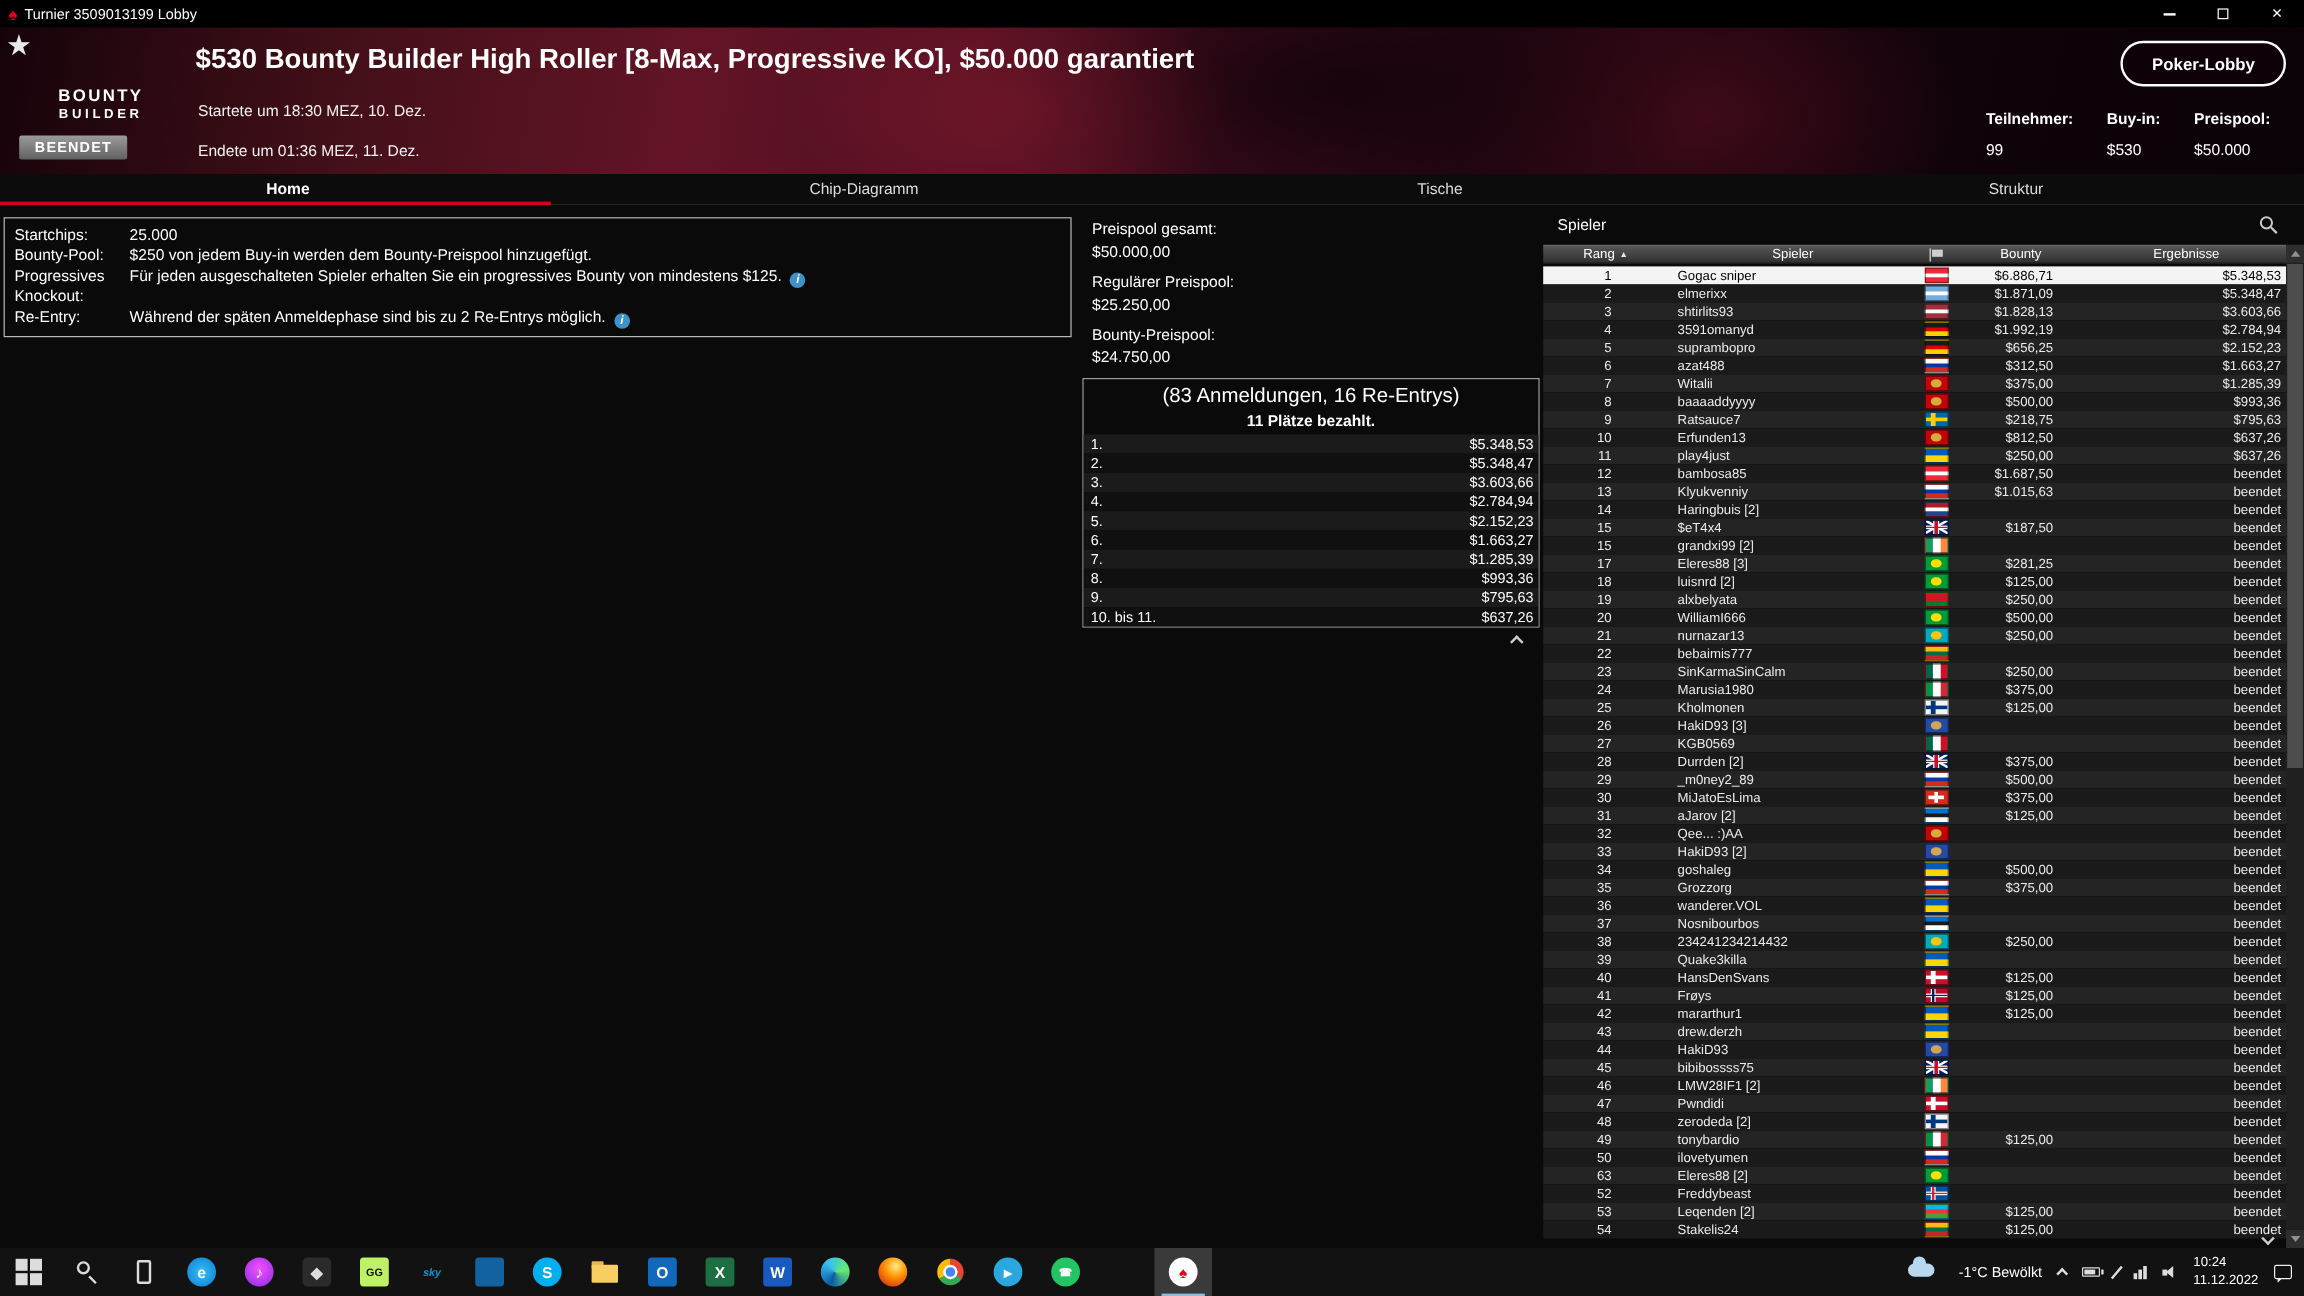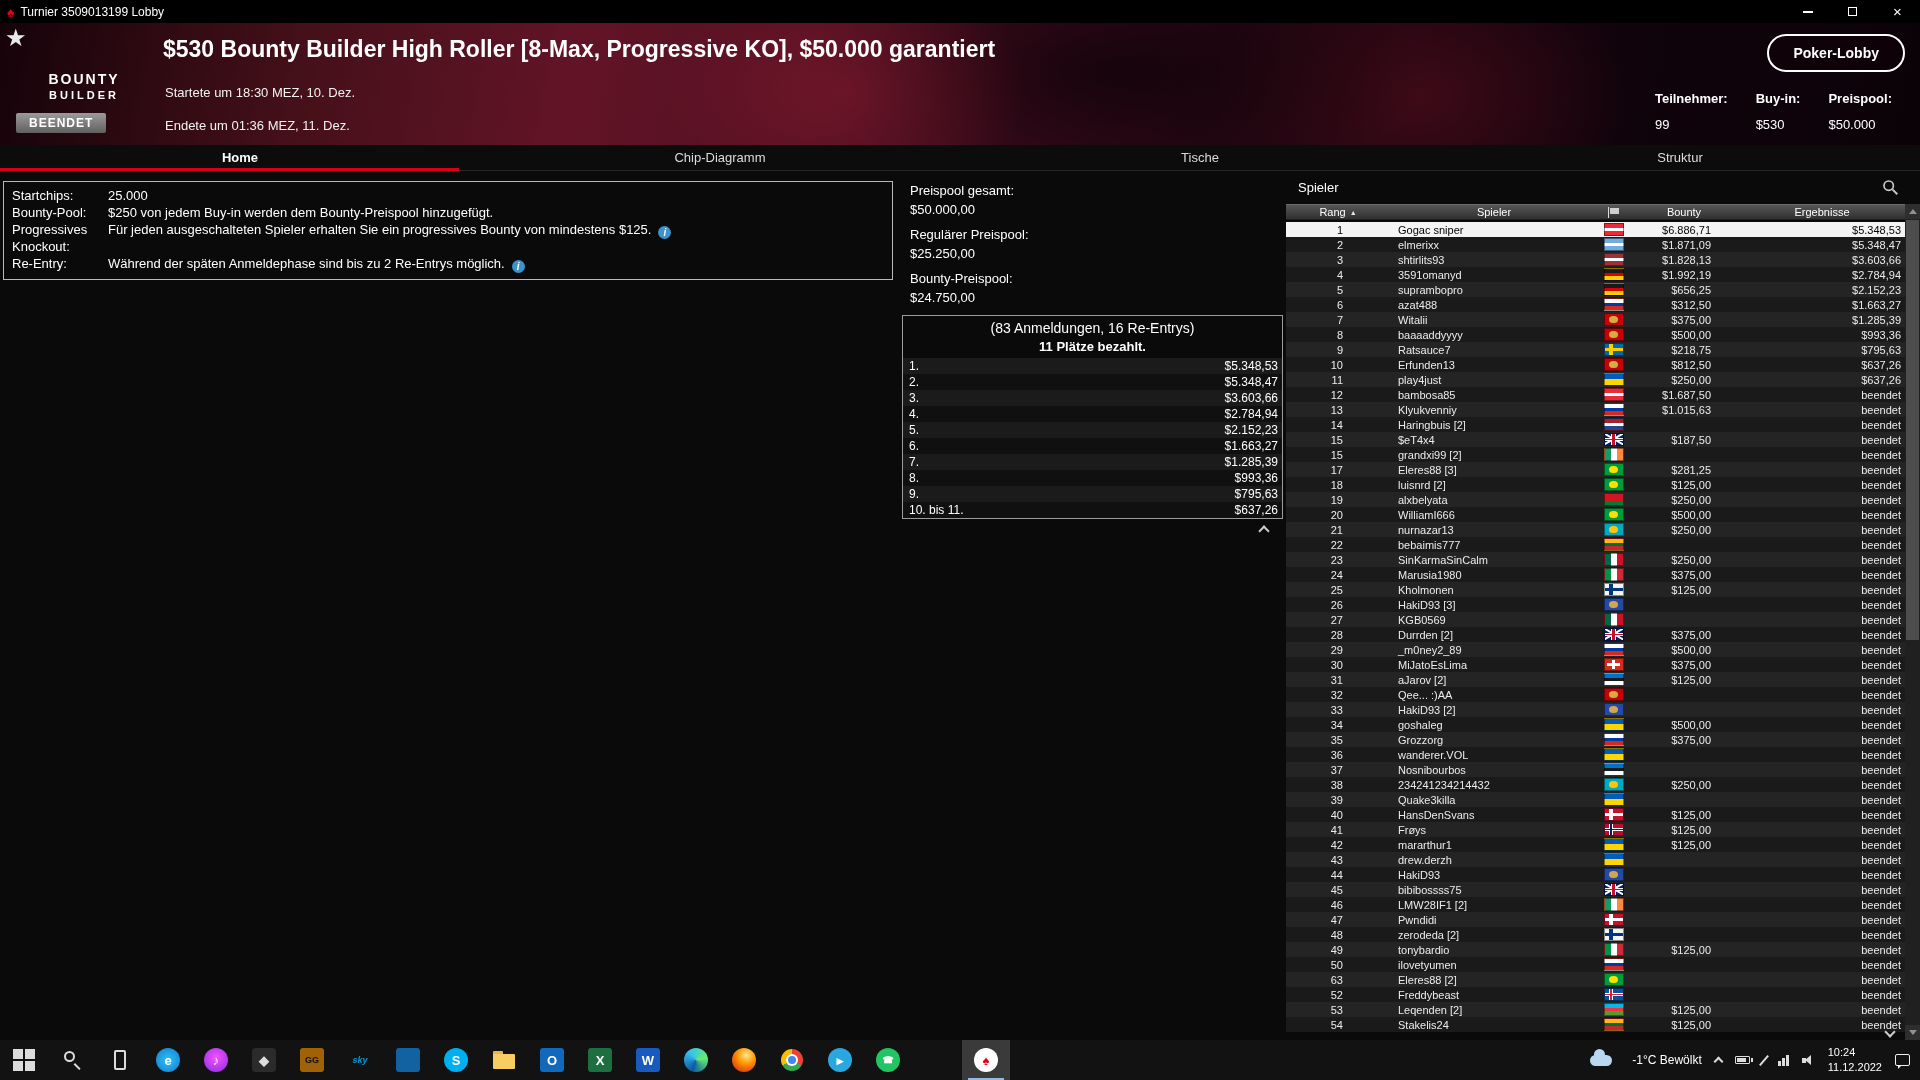--- a/index.html
+++ b/index.html
@@ -55,21 +55,21 @@
   .info-icon{display:inline-flex;width:13px;height:13px;border-radius:50%;background:#3d93c9;color:#fff;font-size:10px;
     font-weight:bold;font-style:italic;align-items:center;justify-content:center;margin-left:7px;vertical-align:-2px;}
 
   
   .prize-panel{position:absolute;left:902px;top:0;width:384px;height:100%;}
   #pools{padding:12px 0 0 8px;}
   .pool{margin-bottom:9px;}
   .pool-label{color:#fff;font-size:13px;line-height:16px;}
   .pool-value{color:#fff;font-size:13px;line-height:16px;margin-top:3px;}
   .payout-box{border:1px solid #9c9c9c;width:381px;}
-  .entries-line{text-align:center;color:#fff;font-size:14px;padding:4px 0 1px;}
+  .entries-line{text-align:center;color:#fff;font-size:17px;padding:4px 0 1px;}
   .paid-line{text-align:center;color:#fff;font-size:13px;font-weight:bold;padding:2px 0 4px;}
   .payout-row{display:flex;justify-content:space-between;align-items:center;height:16px;font-size:12px;color:#fff;
     padding:0 4px 0 6px;background:#1b1b1b;}
   .payout-row.alt{background:#101010;}
   .payout-chev-wrap{display:flex;justify-content:flex-end;padding:8px 18px 0 0;}
   .chev{width:8px;height:8px;border-left:2px solid #ccc;border-top:2px solid #ccc;display:inline-block;}
   .chev.up{transform:rotate(45deg);}
   .chev.down{transform:rotate(225deg);}
 
   
@@ -137,21 +137,21 @@
   .phone-glyph{width:12px;height:20px;border:2px solid #dcdcdc;border-radius:2px;display:block;}
   .folder-glyph{position:relative;width:22px;height:18px;display:block;}
   .folder-tab{position:absolute;left:0;top:0;width:10px;height:6px;background:#e8b64c;border-radius:1px;display:block;}
   .folder-body{position:absolute;left:0;top:3px;right:0;bottom:0;background:#f8ce63;border-radius:1px;display:block;}
   .chrome-glyph{position:relative;width:22px;height:22px;border-radius:50%;display:block;
     background:conic-gradient(#ea4335 0 120deg,#34a853 120deg 240deg,#fbbc05 240deg 360deg);}
   .chrome-inner{position:absolute;left:5px;top:5px;width:12px;height:12px;background:#fff;border-radius:50%;display:block;}
   .chrome-core{position:absolute;left:7px;top:7px;width:8px;height:8px;background:#4285f4;border-radius:50%;display:block;}
 
   .tb-right{margin-left:auto;display:flex;align-items:center;gap:13px;padding-right:10px;color:#fff;}
-  .tray-weather{display:flex;align-items:center;gap:20px;font-size:12px;}
+  .tray-weather{display:flex;align-items:flex-start;gap:20px;font-size:12px;}
   .cloud{width:22px;height:11px;background:#b9d7ee;border-radius:8px;position:relative;display:inline-block;}
   .cloud::before{content:'';position:absolute;left:4px;top:-6px;width:11px;height:11px;background:#b9d7ee;border-radius:50%;}
   .tray-chevron{width:7px;height:7px;border-left:2px solid #ddd;border-top:2px solid #ddd;transform:rotate(45deg);margin-top:3px;}
   .tray-batt{position:relative;width:15px;height:8px;border:1px solid #ddd;border-radius:1px;display:inline-block;}
   .tray-batt::before{content:'';position:absolute;left:1px;top:1px;bottom:1px;width:9px;background:#ddd;}
   .tray-batt::after{content:'';position:absolute;right:-4px;top:1px;width:2px;height:4px;background:#ddd;}
   .tray-pen{width:2px;height:13px;background:#ddd;transform:rotate(40deg);display:inline-block;}
   .tray-net{display:inline-flex;align-items:flex-end;gap:1px;height:11px;}
   .tray-net i{width:3px;background:#ddd;display:block;}
   .tray-net i:nth-child(1){height:5px;}
@@ -925,21 +925,21 @@
         <div class="app-tile">
           <span class="app-glyph" style="background: radial-gradient(circle, rgb(53, 193, 241), rgb(11, 123, 212)); color: rgb(255, 255, 255); border-radius: 50%;">e</span>
         </div>
         <div class="app-tile">
           <span class="app-glyph" style="background: radial-gradient(circle at 50% 40%, rgb(244, 82, 255), rgb(138, 43, 226)); color: rgb(255, 255, 255); border-radius: 50%;">♪</span>
         </div>
         <div class="app-tile">
           <span class="app-glyph" style="background: rgb(43, 43, 43); color: rgb(221, 221, 221); border-radius: 4px;">◆</span>
         </div>
         <div class="app-tile">
-          <span class="app-glyph small" style="background: #a16207; color: rgb(17, 17, 17); border-radius: 3px;">GG</span>
+          <span class="app-glyph small" style="background: #bef264; color: rgb(17, 17, 17); border-radius: 3px;">GG</span>
         </div>
         <div class="app-tile">
           <span class="app-glyph small" style="background: none; color: rgb(0, 152, 216); font-style: italic;">sky</span>
         </div>
         <div class="app-tile">
           <span class="app-glyph" style="background: rgb(18, 97, 160); color: rgb(255, 255, 255); border-radius: 3px;"></span>
         </div>
         <div class="app-tile">
           <span class="app-glyph" style="background: rgb(0, 175, 240); color: rgb(255, 255, 255); border-radius: 50%;">S</span>
         </div>

